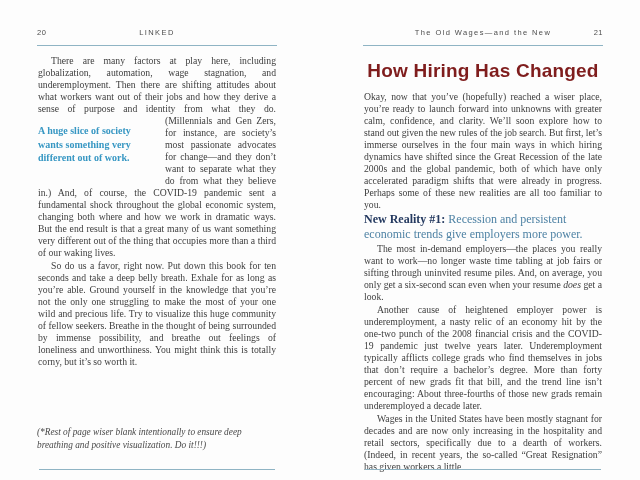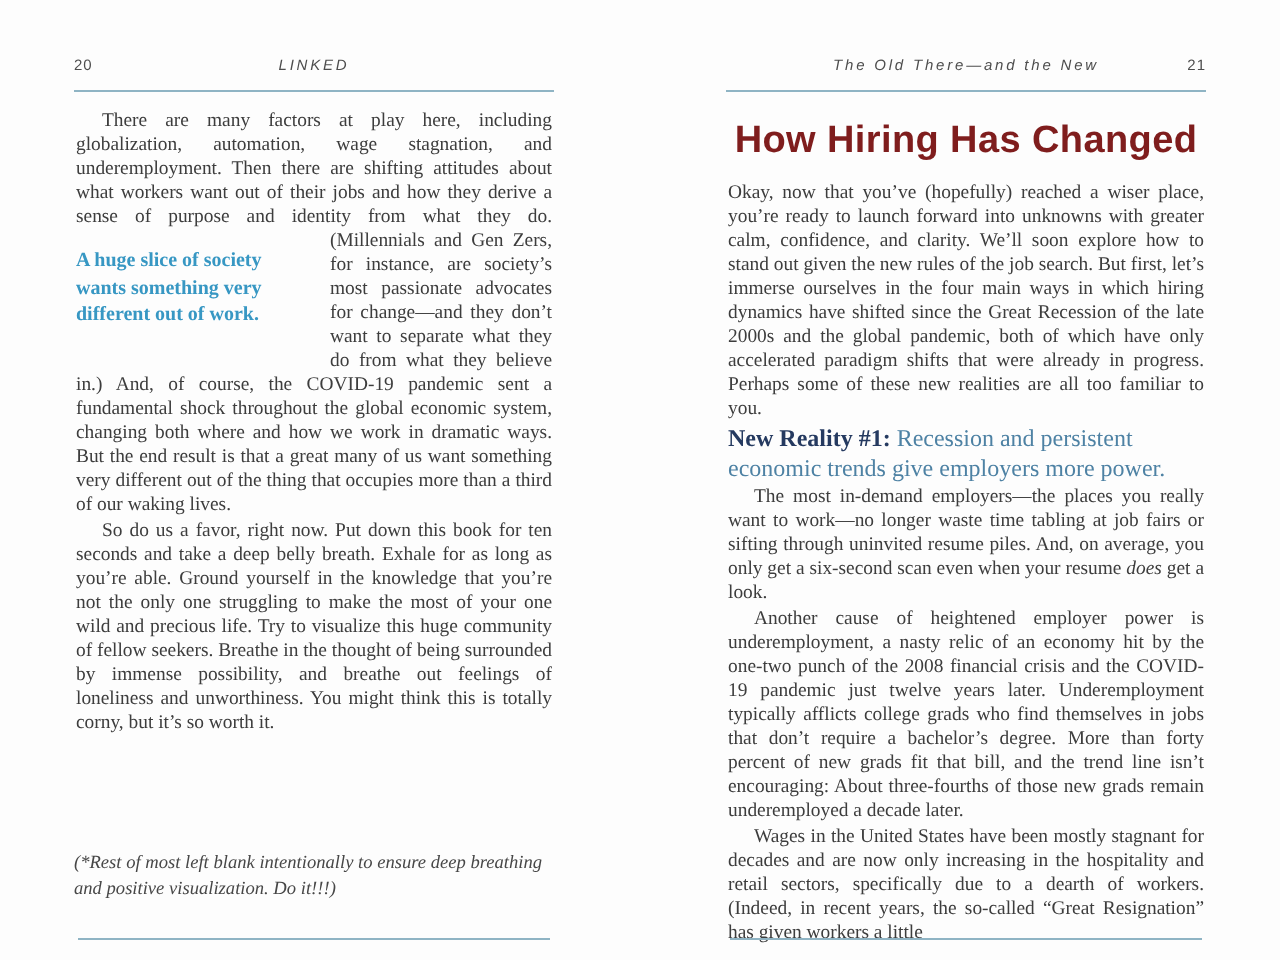--- a/index.html
+++ b/index.html
@@ -15,21 +15,21 @@
   .page-left  { left:37px; }
   .page-right { left:363px; }
 
   .running-head {
     display:flex; align-items:baseline;
     font-family:"Liberation Sans", sans-serif;
     font-size:7.5px; letter-spacing:1.4px; color:#4d4d4d;
     height:10px;
   }
   .running-head .slot { width:34px; letter-spacing:0.5px; }
-  .running-head .center { flex:1; text-align:center;font-style:italic; }
+  .running-head .center { flex:1; text-align:center; }
   .running-head .right { text-align:right; }
 
   .head-rule {
     border:none; border-top:1px solid #8fb4c4;
     margin:7px 0 0 0; height:0;
   }
 
   .page-body {
     margin-top:9px;
     font-size:9.7px; line-height:12px;
@@ -94,28 +94,28 @@
       <p class="indent">
         <span>There are many factors at play here, including globalization, automation, wage stagnation, and underemployment. Then there are shifting attitudes about what workers want out of their jobs and how they derive a sense of purpose and identity from what they</span>
         <span class="pq-float">
           <span class="pq-text">A huge slice of society wants something very different out of work.</span>
         </span>
         <span>do. (Millennials and Gen Zers, for instance, are society’s most passionate advocates for change—and they don’t want to separate what they do from what they believe in.) And, of course, the COVID-19 pandemic sent a fundamental shock throughout the global economic system, changing both where and how we work in dramatic ways. But the end result is that a great many of us want something very different out of the thing that occupies more than a third of our waking lives.</span>
       </p>
       <p class="indent">So do us a favor, right now. Put down this book for ten seconds and take a deep belly breath. Exhale for as long as you’re able. Ground yourself in the knowledge that you’re not the only one struggling to make the most of your one wild and precious life. Try to visualize this huge community of fellow seekers. Breathe in the thought of being surrounded by immense possibility, and breathe out feelings of loneliness and unworthiness. You might think this is totally corny, but it’s so worth it.</p>
     </div>
 
-    <div class="footnote">(*Rest of most left blank intentionally to ensure deep breathing and positive visualization. Do it!!!)</div>
+    <div class="footnote">(*Rest of page wiser blank intentionally to ensure deep breathing and positive visualization. Do it!!!)</div>
     <div class="foot-rule"></div>
   </section>
 
   <section class="page page-right">
     <header class="running-head">
       <span class="slot"></span>
-      <span class="center">The Old There—and the New</span>
+      <span class="center">The Old Wages—and the New</span>
       <span class="slot right">21</span>
     </header>
     <div class="head-rule"></div>
 
     <div class="page-body">
       <h1 class="chapter-title">How Hiring Has Changed</h1>
 
       <p>Okay, now that you’ve (hopefully) reached a wiser place, you’re ready to launch forward into unknowns with greater calm, confidence, and clarity. We’ll soon explore how to stand out given the new rules of the job search. But first, let’s immerse ourselves in the four main ways in which hiring dynamics have shifted since the Great Recession of the late 2000s and the global pandemic, both of which have only accelerated paradigm shifts that were already in progress. Perhaps some of these new realities are all too familiar to you.</p>
 
       <p class="section-heading">

